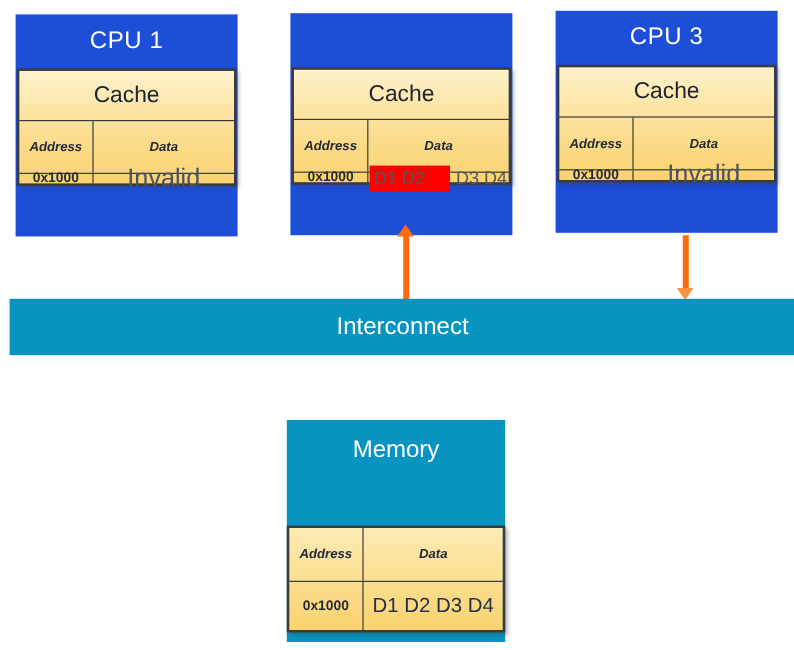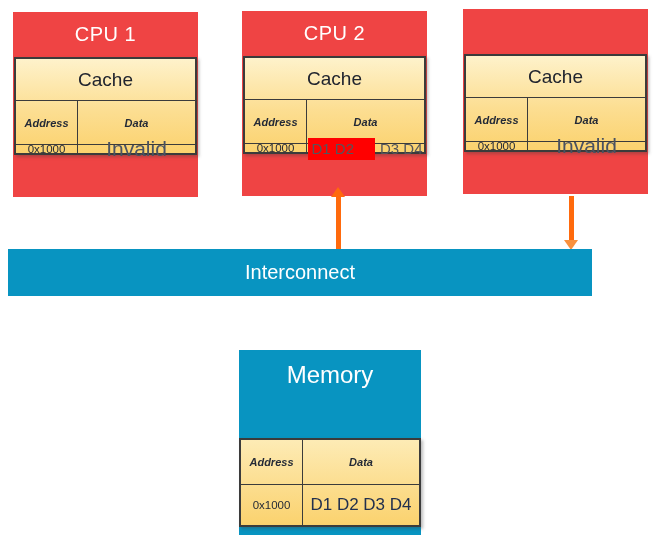--- a/index.html
+++ b/index.html
@@ -3,21 +3,21 @@
 <meta charset="utf-8">
 <style>
   html,body { margin:0; padding:0; background:#ffffff; }
   .stage {
     position:relative; width:662px; height:542px; overflow:hidden;
     background:#ffffff;
     font-family:"Liberation Sans", sans-serif;
   }
 
   
-  .cpu { position:absolute; width:185px; height:185px; background:#ef4444; }
+  .cpu { position:absolute; width:185px; height:185px; background:#1d4ed8; }
   #cpu1 { left:13px;  top:12px; }
   #cpu2 { left:242px; top:11px; }
   #cpu3 { left:463px; top:9px;  }
 
   .cpu-title {
     height:45px; display:flex; align-items:center; justify-content:center;
     color:#ffffff; font-size:20px; letter-spacing:0.5px;
   }
 
   .cache-table {
@@ -32,21 +32,21 @@
     display:flex; align-items:center; justify-content:center;
     font-size:19px; color:#20242E;
   }
   .trow { display:flex; min-height:0; }
   .trow.head { flex:0 0 43px; border-bottom:1.5px solid #3B3B3B;font-style:italic; }
   .trow.body { flex:1; }
   .cell { display:flex; align-items:center; justify-content:center; }
   .cell.addr { flex:0 0 62px; border-right:1.5px solid #3B3B3B; box-sizing:border-box; }
   .cell.data { flex:1; }
   .trow.head .cell { font-weight:bold; font-size:11px; color:#242A36; }
-  .addr-val { font-size:11.5px; font-weight:normal; color:#242A36; }
+  .addr-val { font-size:11.5px; font-weight:bold; color:#242A36; }
   .invalid-val { font-size:21px; color:#4A5261; }
   .dwords { font-size:15px; color:#54565C; white-space:nowrap; }
   .dwords .hl { background:#FF0000; padding:2px 21px 3px 3px; }
   .dwords .rest { margin-left:5px; }
 
   
   .conn-line { position:absolute; width:5px; background:#FF6A0D; }
   #line-cpu2 { left:336px; top:196px; height:54px; }
   #line-cpu3 { left:569px; top:196px; height:46px; }
   .arrowhead { position:absolute; width:0; height:0; }
@@ -56,30 +56,30 @@
     border-bottom:10px solid #FF6A0D;
   }
   #arrow-cpu3 {
     left:564px; top:240px;
     border-left:7px solid transparent; border-right:7px solid transparent;
     border-top:10px solid #F9913E;
   }
 
   
   .interconnect {
-    position:absolute; left:8px; top:249px; width:584px; height:47px;
+    position:absolute; left:8px; top:249px; width:655px; height:47px;
     background:#0894C1; display:flex; align-items:center; justify-content:center;
     color:#ffffff; font-size:20px;
   }
 
   
   .memory { position:absolute; left:239px; top:350px; width:182px; height:185px; background:#0894C1; }
   .memory-title {
     height:50px; display:flex; align-items:center; justify-content:center;
-    color:#ffffff; font-size:24px;
+    color:#ffffff; font-size:20px;
   }
   .memory-table {
     position:absolute; left:0; right:0; top:88px; height:89px;
     box-sizing:border-box; border:2px solid #3B3B3B;
     background:linear-gradient(180deg,#FDEBB5 0%,#FBD26E 100%);
     box-shadow:2px 2px 3px rgba(60,60,60,0.35);
     display:flex; flex-direction:column;
   }
   .memory-table .trow.head { flex:0 0 44px; }
   .mem-addr-col { flex:0 0 60px; }
@@ -103,39 +103,39 @@
             <span class="addr-val">0x1000</span>
           </div>
         <div class="cell data">
             <span class="invalid-val">Invalid</span>
           </div>
       </div>
     </div>
   </div>
 
   <div class="cpu" id="cpu2">
-    <div class="cpu-title">CPU 2</div>
     <div class="cache-table">
       <div class="cache-name">Cache</div>
       <div class="trow head">
         <div class="cell addr">Address</div>
         <div class="cell data">Data</div>
       </div>
       <div class="trow body">
         <div class="cell addr">
             <span class="addr-val">0x1000</span>
           </div>
         <div class="cell data">
           <span class="dwords"><span class="hl">D1 D2</span><span class="rest">D3 D4</span></span>
         </div>
       </div>
     </div>
   </div>
 
   <div class="cpu" id="cpu3">
+    <div class="cpu-title">CPU 3</div>
     <div class="cache-table">
       <div class="cache-name">Cache</div>
       <div class="trow head">
         <div class="cell addr">Address</div>
         <div class="cell data">Data</div>
       </div>
       <div class="trow body">
         <div class="cell addr">
             <span class="addr-val">0x1000</span>
           </div>

